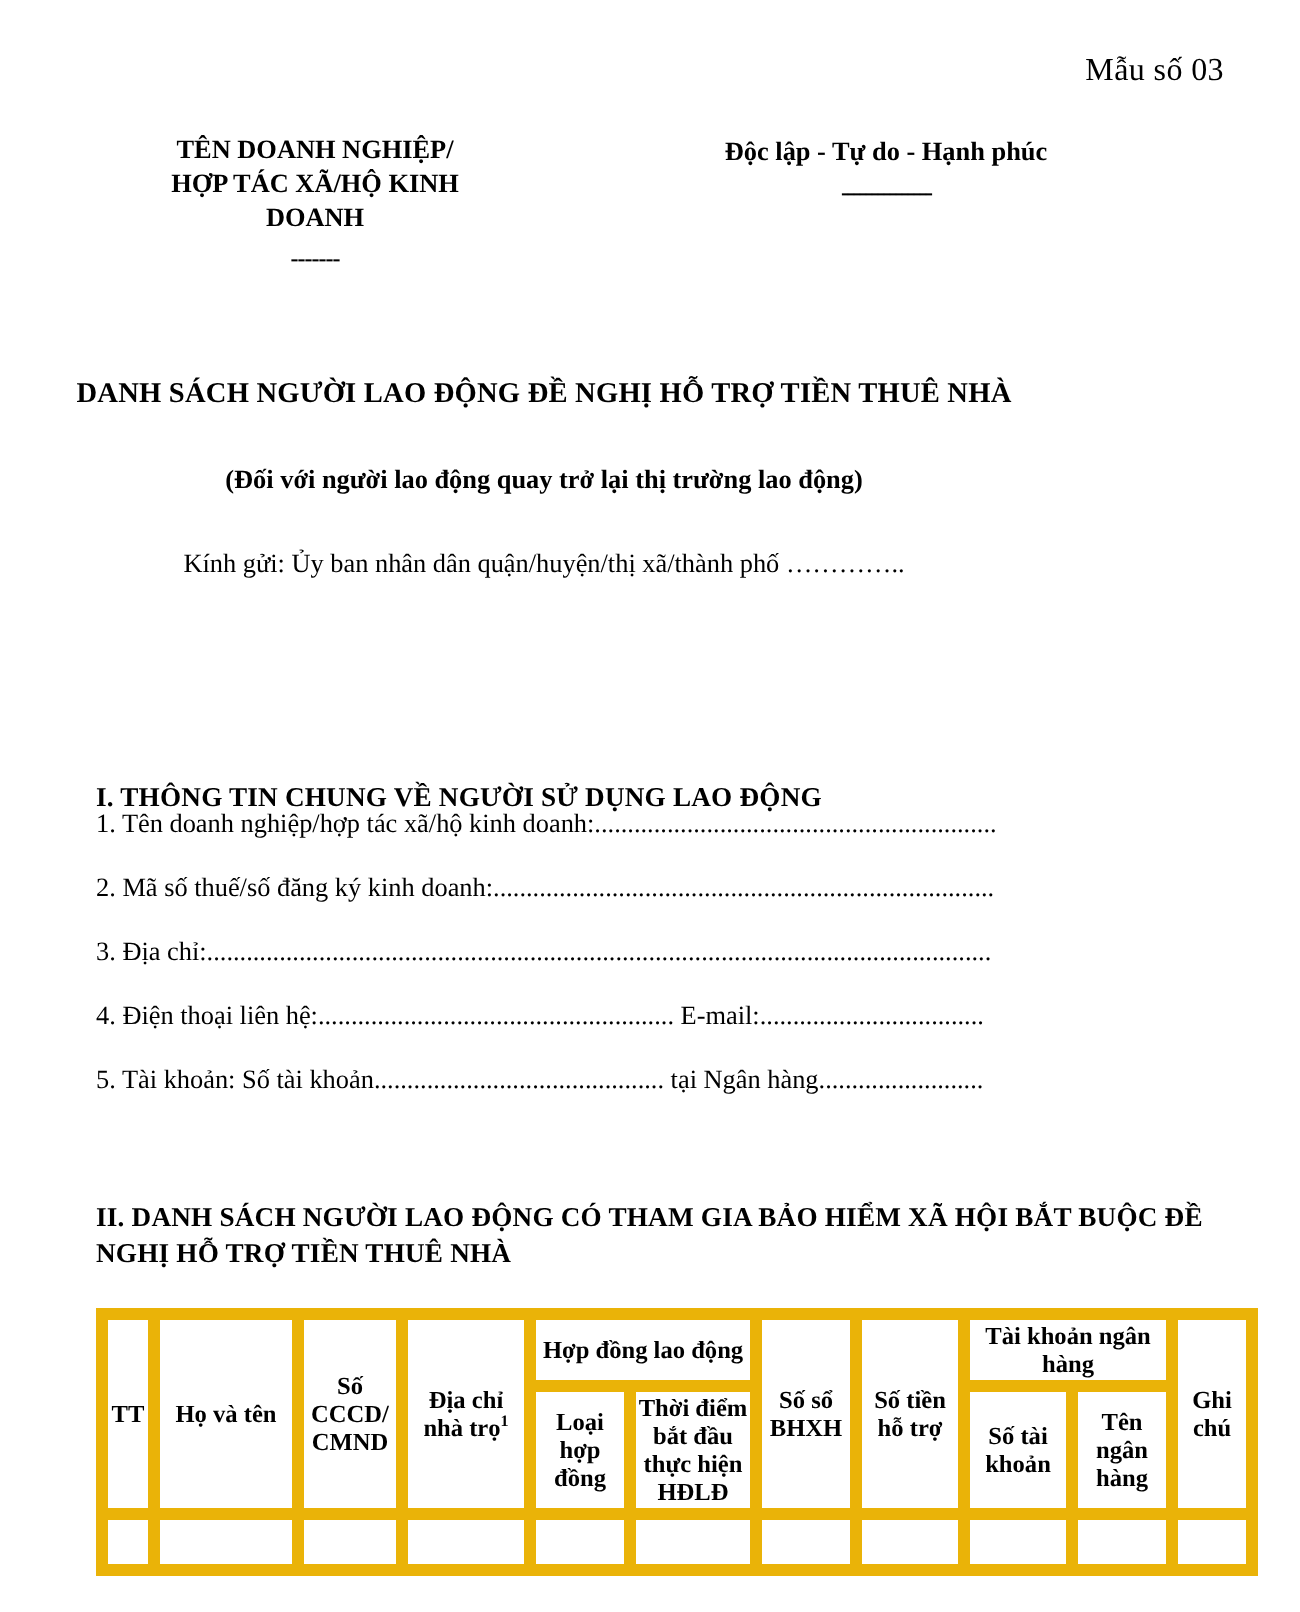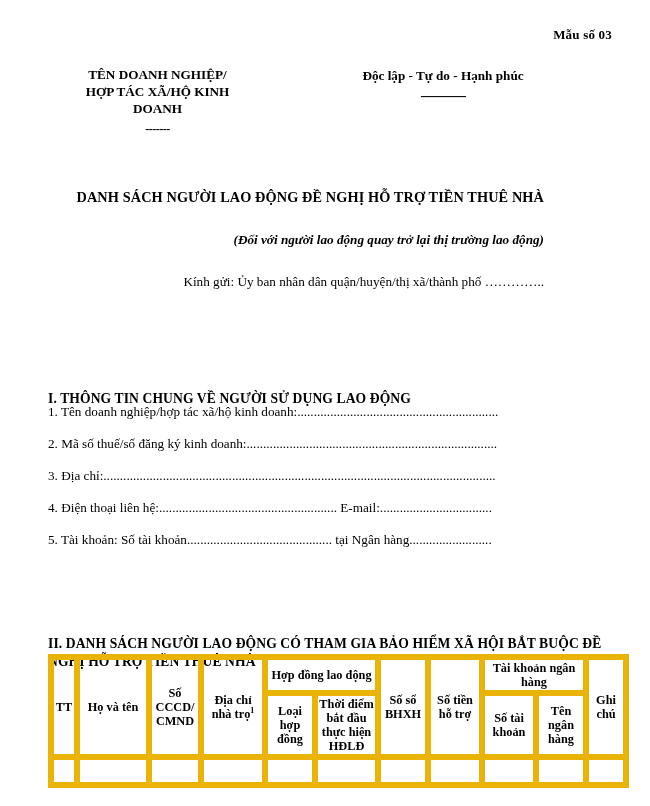--- a/index.html
+++ b/index.html
@@ -23,22 +23,22 @@
     height: 806px;
     padding: 0;
     box-sizing: border-box;
   }
 
   
   .form-code {
     position: absolute;
     top: 27px;
     right: 38px;
-    font-weight: bold;
-    font-size: 13px;
+    font-weight: normal;
+    font-size: 16px;
     letter-spacing: 0.2px;
   }
 
   
   .masthead {
     position: absolute;
     top: 66px;
     left: 0;
     width: 586px;
     height: 95px;
@@ -80,56 +80,55 @@
   }
   .mast-left .rule-dash { margin-top: 6px; }
   .mast-right .rule-dash { margin-top: 5px; letter-spacing: -1px; }
 
   
   .title-block {
     position: absolute;
     top: 188px;
     left: 0;
     width: 544px;
-    text-align: right;
+    text-align: center;
   }
   .doc-title {
     font-weight: bold;
     font-size: 14.3px;
     line-height: 19px;
     letter-spacing: 0.1px;
   }
   .doc-period {
     font-weight: bold;
     font-size: 13.4px;
     margin-top: 24px;
   }
   .doc-subtitle {
     font-weight: bold;
-    font-style: italic;
     font-size: 13.2px;
     margin-top: 25px;
   }
   .doc-recipient {
     font-size: 13.2px;
     margin-top: 26px;
   }
 
   
   .section-heading {
     position: absolute;
     left: 48px;
     width: 560px;
     font-weight: bold;
     font-size: 13.6px;
     line-height: 18px;
     letter-spacing: 0.1px;
   }
   #sec1-heading { top: 390px; }
-  #sec2-heading { top: 600px; margin-top: 35px; }
+  #sec2-heading { top: 600px; }
 
   .field-list {
     position: absolute;
     left: 48px;
     top: 404px;
     width: 565px;
   }
   .field-line {
     font-size: 13.2px;
     line-height: 16px;

